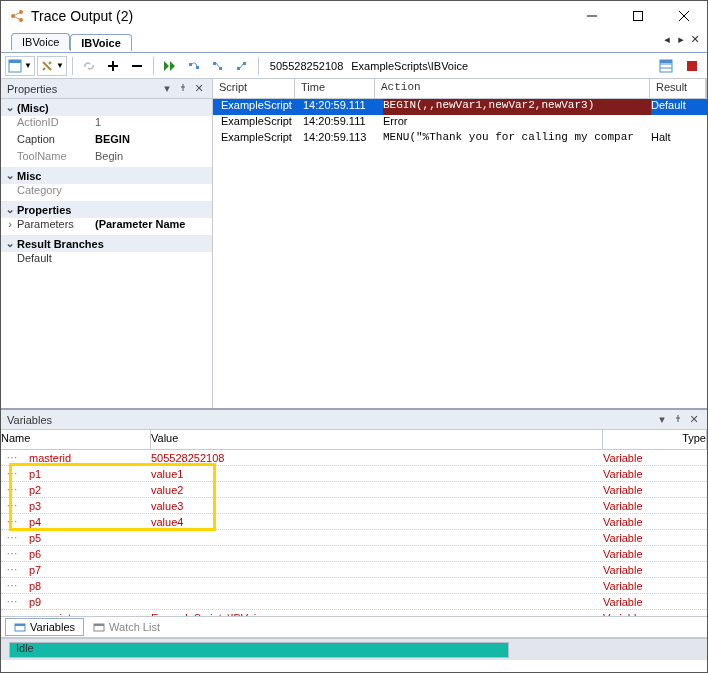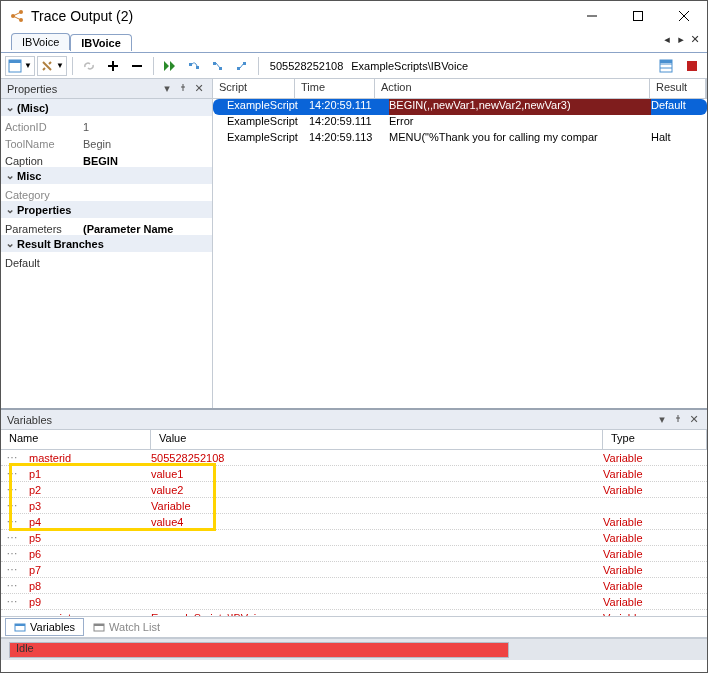--- a/index.html
+++ b/index.html
@@ -22,52 +22,52 @@
 .ttext{margin-left:6px;font-size:11px;}
 .toolbar-right{margin-left:auto;display:flex;gap:4px;align-items:center;}
 .mid{flex:0 0 auto;display:flex;height:330px;border-bottom:1px solid #9aa4b2;}
 .props{width:212px;display:flex;flex-direction:column;border-right:1px solid #c4cbd4;}
 .panelhead{height:20px;background:#e8ecf3;border-bottom:1px solid #c4cbd4;display:flex;align-items:center;padding:0 6px;font-size:11px;color:#333;}
 .panelhead .spacer{flex:1;}
 .pctl{width:14px;height:14px;display:flex;align-items:center;justify-content:center;color:#555;cursor:pointer;margin-left:2px;}
 .propbody{flex:1;overflow:hidden;background:#fff;}
 .catrow{display:flex;align-items:center;height:17px;background:#e9eef6;font-weight:700;padding-left:2px;}
 .catrow .ar{width:14px;text-align:center;color:#555;}
-.prow{display:flex;height:17px;align-items:flex-end;padding-left:4px;}
+.prow{display:flex;height:17px;align-items:flex-start;padding-left:16px;}
 .prow .pn{width:78px;color:#888;}
 .prow .pv{color:#555;}
 .prow .pnsel{color:#333;}
 .prow .pvb{font-weight:700;color:#000;}
 .trace{flex:1;display:flex;flex-direction:column;}
 .thdr{height:20px;display:flex;border:1px solid #c4cbd4;border-top:none;border-left:none;}
 .thdr>div{border-right:1px solid #c4cbd4;padding:2px 6px;color:#333;font-size:11px;}
-.trow{height:16px;display:flex;padding-left:14px;border-radius:6px;}
+.trow{height:16px;display:flex;padding-left:8px;}
 .trow>div{padding:0 0;font-size:11px;overflow:hidden;white-space:nowrap;}
-.c-script{width:82px;}.c-time{width:80px;}.c-action{flex:1;}.c-result{width:56px;}
+.c-script{width:82px;}.c-time{width:80px;}.c-action{flex:1;font-family:Liberation Mono, monospace;}.c-result{width:56px;}
 .trow.sel{background:#0a64d8;color:#fff;}
 .trow.sel .c-action{background:#7f1d1d;}
 .vars{display:flex;flex-direction:column;border-top:1px solid #9aa4b2;}
 .vhdr{height:20px;display:flex;border-bottom:1px solid #c4cbd4;}
-.vhdr>div{border-right:1px solid #c4cbd4;padding:2px 8px;font-size:11px;}
-.vh-name{width:150px;}.vh-value{flex:1;}.vh-type{width:104px;}
+.vhdr>div{border-right:1px solid #c4cbd4;padding:2px 0;font-size:11px;}
+.vh-name{width:150px;}.vh-value{flex:1;}.vh-type{width:104px;text-align:right;}
 .vbody{height:166px;overflow:hidden;}
 .vrow{display:flex;height:16px;align-items:center;border-bottom:1px dotted #d0d0d0;color:#c00;font-size:11px;}
 .vrow .vexp{width:22px;text-align:center;color:#888;}
 .vrow .vname{width:128px;padding-left:6px;}
 .vrow .vval{flex:1;}
 .vrow .vtype{width:104px;}
 .highlight{position:absolute;border:3px solid #ffd400;pointer-events:none;}
 .bottomtabs{height:22px;border-top:1px solid #c4cbd4;border-bottom:1px solid #c4cbd4;display:flex;align-items:center;padding:0 4px;gap:0;}
 .btab{display:flex;align-items:center;gap:4px;padding:2px 8px;border:1px solid transparent;}
 .btab.active{border:1px solid #9aaecb;background:#fff;}
 .btab .bic{width:12px;height:12px;}
 .btab .lbl{color:#888;}
 .btab.active .lbl{color:#000;}
 .status{height:22px;background:#e2e6ec;display:flex;align-items:center;padding:0 8px;border-top:1px solid #c4cbd4;}
-.status .sbar{flex:0 0 500px;height:16px;background:#ef4444;border:1px solid #b5bcc8;}
+.status .sbar{flex:0 0 500px;height:16px;background:#14b8a6;border:1px solid #b5bcc8;}
 svg{display:block;}
 .varwrap{position:relative;}
 .gray{color:#999}
 </style>
 </head>
 <body>
 
 <div class="titlebar">
   <span class="ticon">
     <svg width="16" height="16" viewBox="0 0 16 16">
@@ -202,26 +202,26 @@
     <div class="propbody">
       <div class="catrow">
           <span class="ar">⌄</span>
           <span>(Misc)</span>
         </div>
       <div class="prow">
           <span class="pn">ActionID</span>
           <span class="pv">1</span>
         </div>
       <div class="prow">
+          <span class="pn pnsel">Caption</span>
+          <span class="pvb">BEGIN</span>
+        </div>
+      <div class="prow">
           <span class="pn">ToolName</span>
           <span class="pv">Begin</span>
-        </div>
-      <div class="prow">
-          <span class="pn pnsel">Caption</span>
-          <span class="pvb">BEGIN</span>
         </div>
       <div class="catrow">
           <span class="ar">⌄</span>
           <span>Misc</span>
         </div>
       <div class="prow">
           <span class="pn">Category</span>
         </div>
       <div class="catrow">
           <span class="ar">⌄</span>
@@ -304,20 +304,21 @@
         </div>
         <div class="vrow">
           <div class="vexp">⋯</div>
           <div class="vname">p2</div>
           <div class="vval">value2</div>
           <div class="vtype">Variable</div>
         </div>
         <div class="vrow">
           <div class="vexp">⋯</div>
           <div class="vname">p3</div>
+          <div class="vval">value3</div>
           <div class="vtype">Variable</div>
         </div>
         <div class="vrow">
           <div class="vexp">⋯</div>
           <div class="vname">p4</div>
           <div class="vval">value4</div>
           <div class="vtype">Variable</div>
         </div>
         <div class="vrow">
           <div class="vexp">⋯</div>

